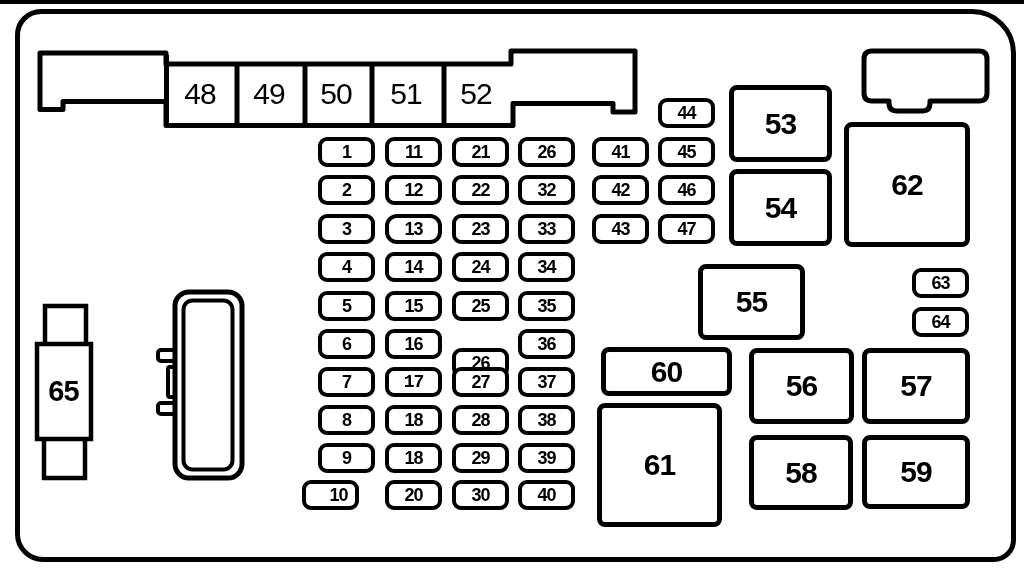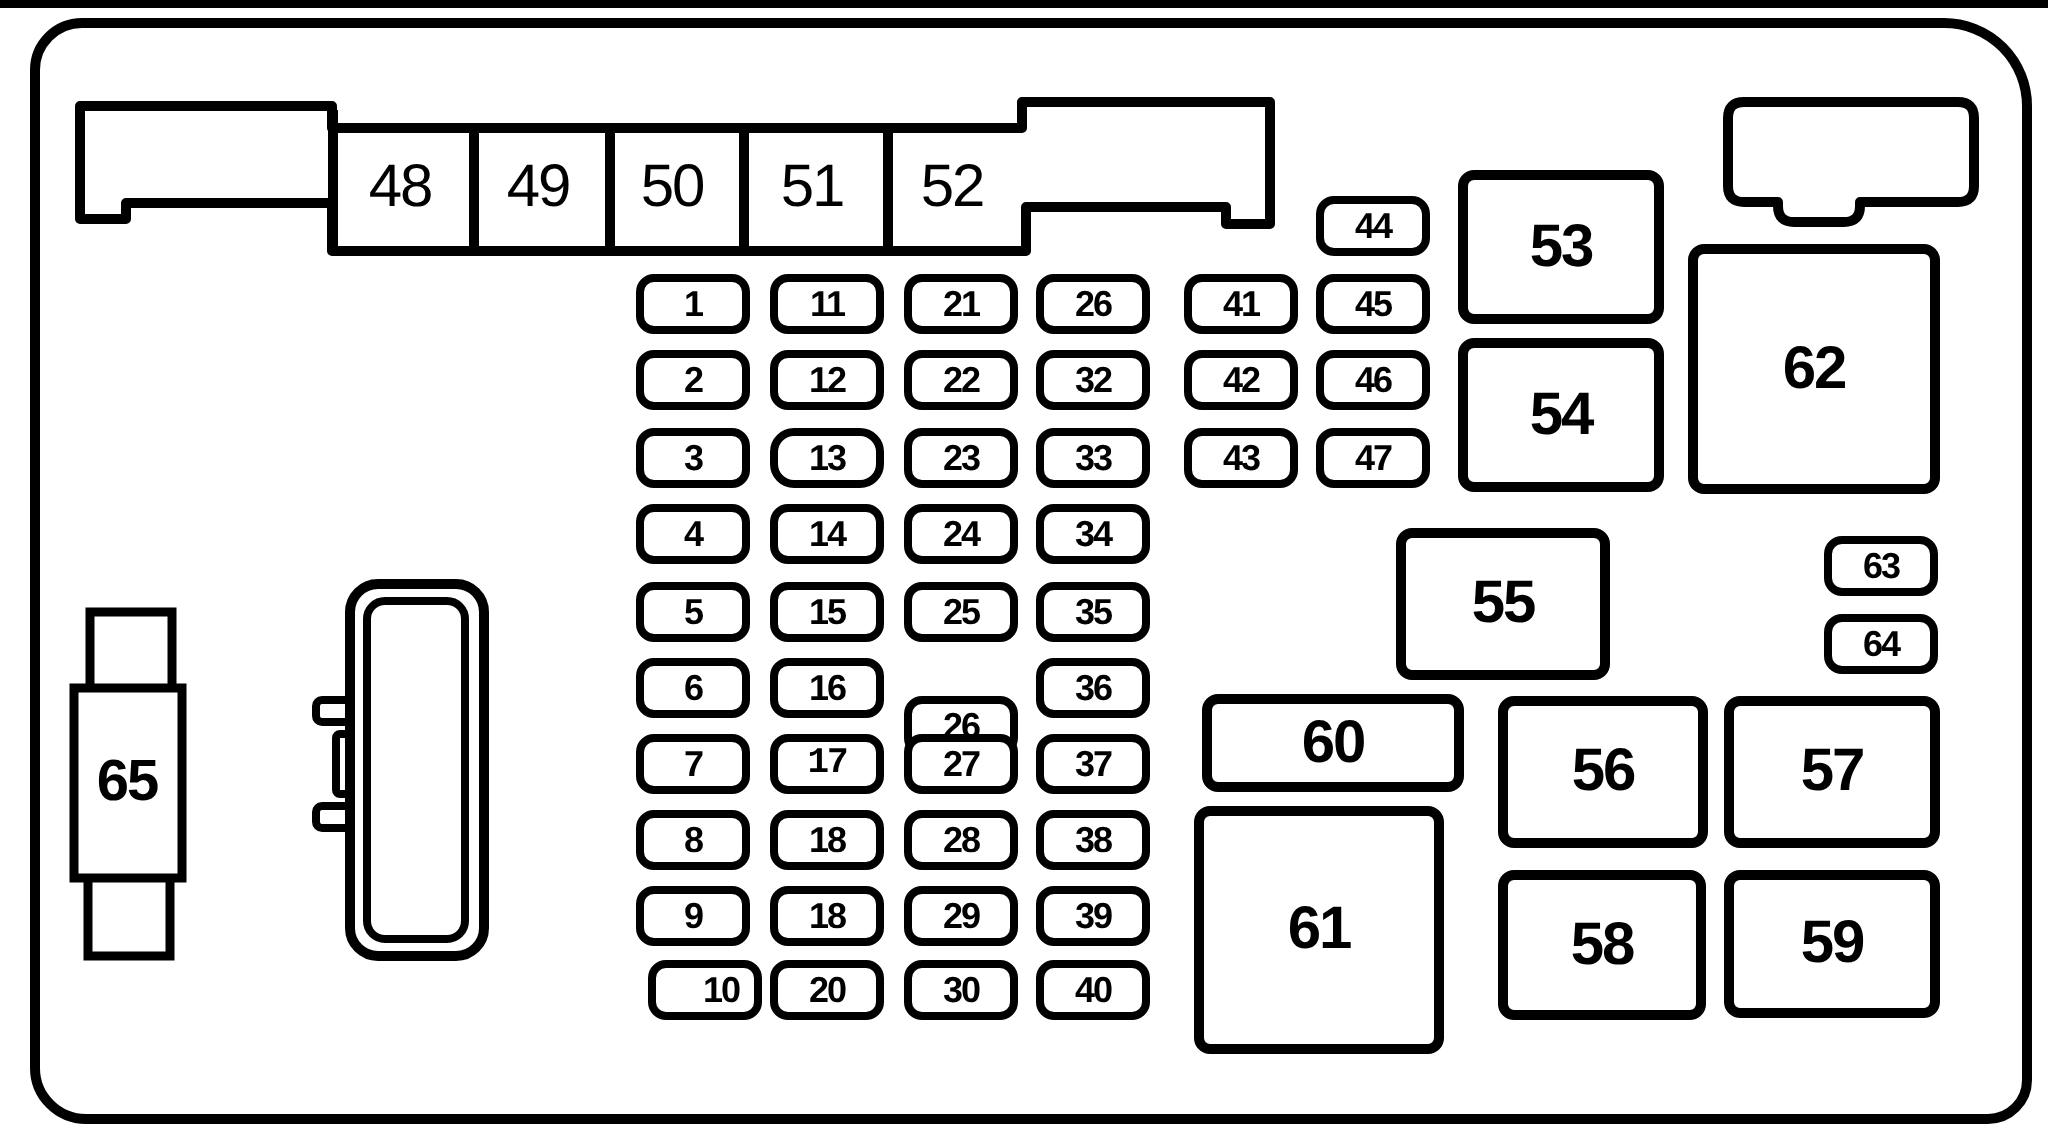--- a/index.html
+++ b/index.html
@@ -78,21 +78,21 @@
   <div id="board">
       <div class="fuse" style="left: 318px; top: 137px;">1</div>
       <div class="fuse" style="left: 318px; top: 175px;">2</div>
       <div class="fuse" style="left: 318px; top: 214px;">3</div>
       <div class="fuse" style="left: 318px; top: 252px;">4</div>
       <div class="fuse" style="left: 318px; top: 291px;">5</div>
       <div class="fuse" style="left: 318px; top: 329px;">6</div>
       <div class="fuse" style="left: 318px; top: 367px;">7</div>
       <div class="fuse" style="left: 318px; top: 405px;">8</div>
       <div class="fuse" style="left: 318px; top: 443px;">9</div>
-      <div class="fuse" style="left: 324px; top: 480px; padding-left: 16px;">10</div>
+      <div class="fuse" style="left: 302px; top: 480px; padding-left: 16px;">10</div>
       <div class="fuse" style="left: 385px; top: 137px;">11</div>
       <div class="fuse" style="left: 385px; top: 175px;">12</div>
       <div class="fuse" style="left: 385px; top: 214px; border-radius: 12px;">13</div>
       <div class="fuse" style="left: 385px; top: 252px;">14</div>
       <div class="fuse" style="left: 385px; top: 291px;">15</div>
       <div class="fuse" style="left: 385px; top: 329px;">16</div>
       <div class="fuse" style="left: 385px; top: 367px; font-family: Liberation Mono, monospace;">17</div>
       <div class="fuse" style="left: 385px; top: 405px;">18</div>
       <div class="fuse" style="left: 385px; top: 443px;">18</div>
       <div class="fuse" style="left: 385px; top: 480px;">20</div>

